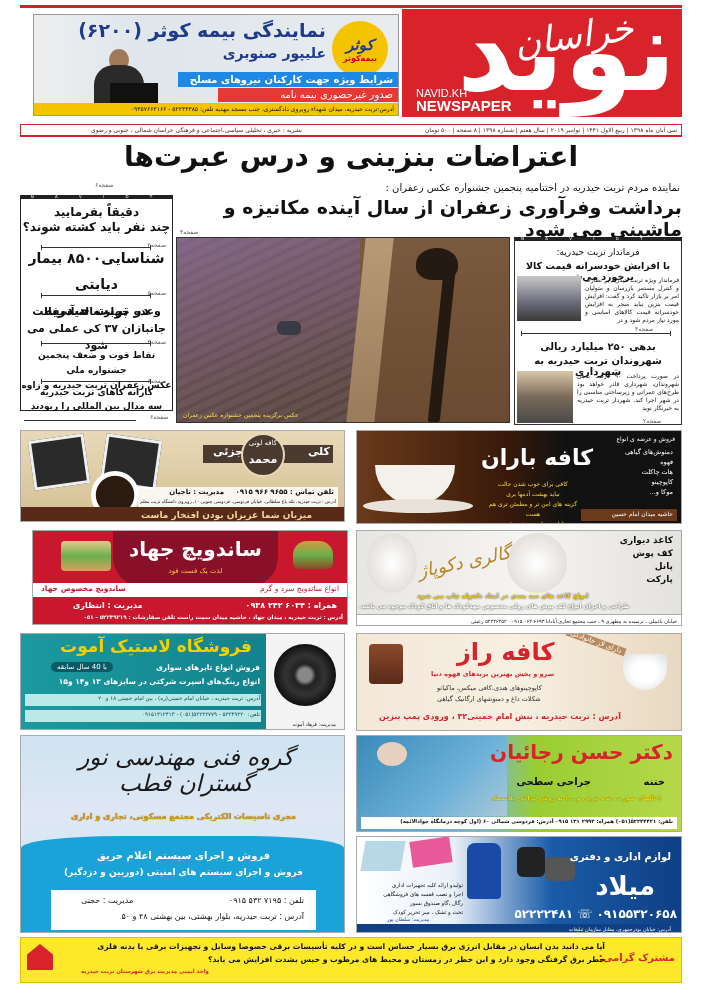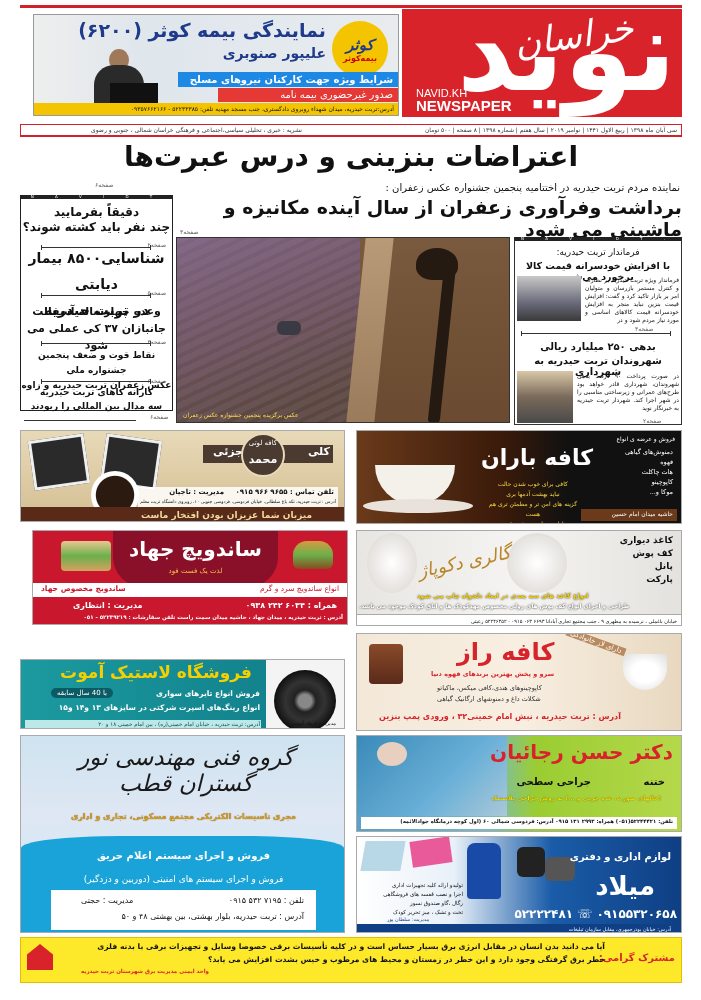--- a/index.html
+++ b/index.html
@@ -69,21 +69,21 @@
   .ad * { position:absolute; }
   
   #ad-toti { left: 20px; top: 430px; width: 325px; height: 92px; background: linear-gradient(180deg,#e8d9b8,#d4bf93); }
   
   #ad-baran { left: 356px; top: 430px; width: 326px; height: 94px; background: linear-gradient(90deg,#6a3a1a 0%, #3a1a0a 45%, #111 65%, #111 100%); }
   
   #ad-sandwich { left: 32px; top: 530px; width: 316px; height: 95px; background: #c9182e; }
   
   #ad-gallery { left: 356px; top: 530px; width: 326px; height: 96px; background: linear-gradient(90deg,#e8e6e2,#f5f4f2,#e4e2de); }
   
-  #ad-tire { left: 20px; top: 659px; width: 325px; height: 70px; background: linear-gradient(90deg,#1b9aa0,#107b86); }
+  #ad-tire { left: 20px; top: 633px; width: 325px; height: 97px; background: linear-gradient(90deg,#1b9aa0,#107b86); }
   
   #ad-raz { left: 356px; top: 633px; width: 326px; height: 98px; background: linear-gradient(90deg,#f3e8d8,#f8efe2,#e8d8c0); }
   
   #ad-nour { left: 20px; top: 735px; width: 325px; height: 198px; background: linear-gradient(180deg,#cfe3f0 0%,#dfe7f4 40%,#c9e8f4 100%); }
   
   #ad-doctor { left: 356px; top: 735px; width: 326px; height: 97px; background: linear-gradient(90deg,#5aa0c8 0%, #78b8c8 40%, #9acd32 55%, #b5d84a 100%); }
   
   #ad-milad { left: 356px; top: 836px; width: 326px; height: 97px; background: linear-gradient(90deg,#fff 0%, #e8f0f8 30%, #1a5ca8 60%, #0f3f84 100%); }
   
   #ad-electric { left: 20px; top: 937px; width: 662px; height: 46px; background: #fde82a; border: 1px solid #e0c000; }
@@ -283,21 +283,21 @@
   <div style="left:80px;top:50px;font-size:6.5px;color:#333;">کاپوچینوهای هندی،کافی میکس، ماکیاتو</div>
   <div style="left:80px;top:61px;font-size:6.5px;color:#333;">شکلات داغ و دمنوشهای ارگانیک گیاهی</div>
   <div style="left:22px;top:78px;font-size:8px;color:#d8232a;font-weight:bold;">آدرس : تربت حیدریه ، نبش امام خمینی۳۲ ، ورودی پمپ بنزین</div>
 </div>
 
 <div class="ad rtl" id="ad-nour">
   <div style="left:20px;top:8px;width:290px;text-align:center;font-size:23px;font-style:italic;font-family:'DejaVu Serif',serif;color:#1a1a1a;">گروه فنی مهندسی نور گستران قطب</div>
   <div style="left:10px;top:76px;width:305px;text-align:center;font-size:8px;color:#d8a020;font-weight:bold;text-shadow:0 0 1px #5a3a00;">مجری تاسیسات الکتریکی مجتمع مسکونی، تجاری و اداری</div>
   <div style="left:0;top:100px;width:100%;height:98px;background:#1aa3d8;border-radius:100px 100px 0 0 / 12px 12px 0 0;"></div>
   <div style="left:10px;top:114px;width:305px;text-align:center;font-size:10px;color:#fff;font-weight:bold;">فروش و اجرای سیستم اعلام حریق</div>
-  <div style="left:10px;top:138px;width:305px;text-align:center;font-size:9px;color:#fff;font-weight:normal;">فروش و اجرای سیستم های امنیتی (دوربین و دزدگیر)</div>
+  <div style="left:10px;top:131px;width:305px;text-align:center;font-size:9px;color:#fff;font-weight:bold;">فروش و اجرای سیستم های امنیتی (دوربین و دزدگیر)</div>
   <div style="left:30px;top:154px;width:265px;height:40px;background:#fff;"></div>
   <div style="right:40px;top:160px;font-size:8px;">تلفن : ۷۱۹۵ ۵۳۲ ۰۹۱۵</div>
   <div style="left:60px;top:160px;font-size:8px;">مدیریت : حجتی</div>
   <div style="right:40px;top:176px;font-size:8px;">آدرس : تربت حیدریه، بلوار بهشتی، بین بهشتی ۴۸ و ۵۰</div>
 </div>
 
 <div class="ad rtl" id="ad-doctor">
   <div style="left:0;top:0;width:150px;height:80px;background:linear-gradient(135deg,#3a8ab8,#6ab0d8 60%,#aac8d8);"></div>
   <div style="left:20px;top:6px;width:30px;height:24px;background:#e8d0c0;border-radius:50%;"></div>
   <div style="right:8px;top:4px;font-size:20px;color:#d8232a;font-weight:bold;margin-left:32px;">دکتر حسن رجائیان</div>

